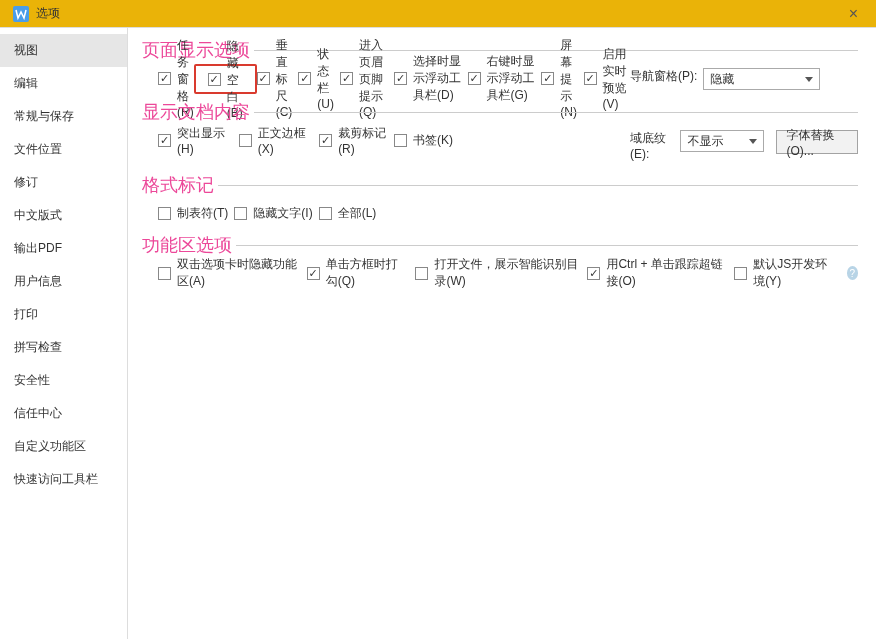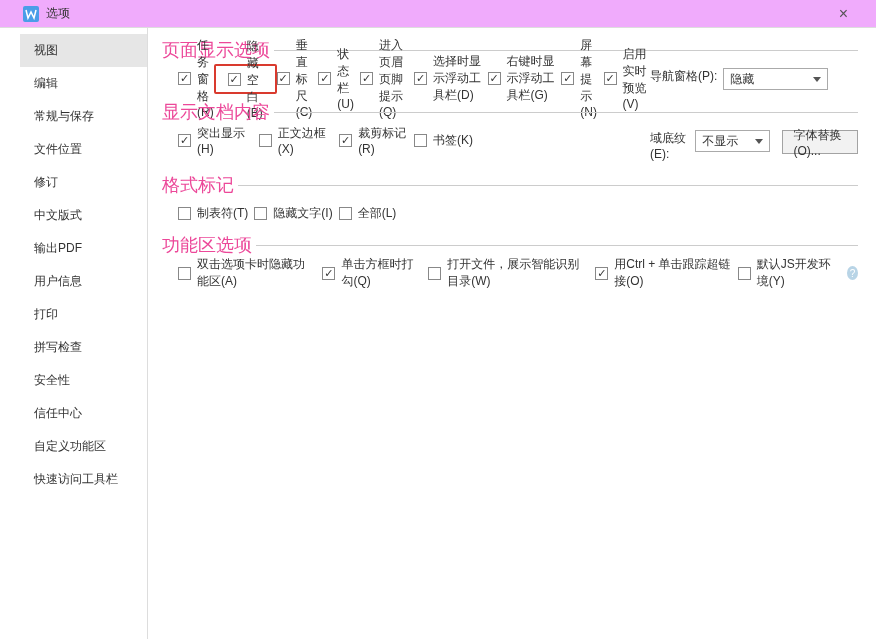--- a/index.html
+++ b/index.html
@@ -9,23 +9,23 @@
       color: #333;
       background: #fff;
       width: 876px;
       height: 639px;
       overflow: hidden;
     }
     .titlebar {
       height: 28px;
       display: flex;
       align-items: center;
-      padding: 0 22px;
+      padding: 0 12px;
       border-bottom: 1px solid #ddd;
-      background: #f0abfc;
+      background: #eab308;
     }
     .titlebar .logo {
       width: 18px;
       height: 18px;
       margin-right: 6px;
       display: inline-flex;
     }
     .titlebar .title {
       flex: 1;
       font-size: 12px;
@@ -33,21 +33,20 @@
     }
     .titlebar .close {
       font-size: 16px;
       color: #555;
       cursor: pointer;
       padding: 2px 6px;
     }
     .main {
       display: flex;
       height: calc(100% - 28px);
-      margin-left: 20px;
     }
     .sidebar {
       width: 128px;
       border-right: 1px solid #ddd;
       padding: 6px 0;
     }
     .sidebar-item {
       padding: 8px 14px;
       cursor: pointer;
       color: #333;
@@ -129,21 +128,21 @@
       display: inline-flex;
       align-items: center;
       justify-content: space-between;
       border: 1px solid #aaa;
       background: #fff;
       height: 22px;
       padding: 0 6px;
       width: 100px;
       cursor: pointer;
     }
-    .dropdown.wide { width: 105px; text-align: right; }
+    .dropdown.wide { width: 117px; text-align: right; }
     .triangle-down {
       width: 0; height: 0;
       border-left: 4px solid transparent;
       border-right: 4px solid transparent;
       border-top: 5px solid #555;
     }
     .btn {
       display: inline-flex;
       align-items: center;
       height: 24px;

